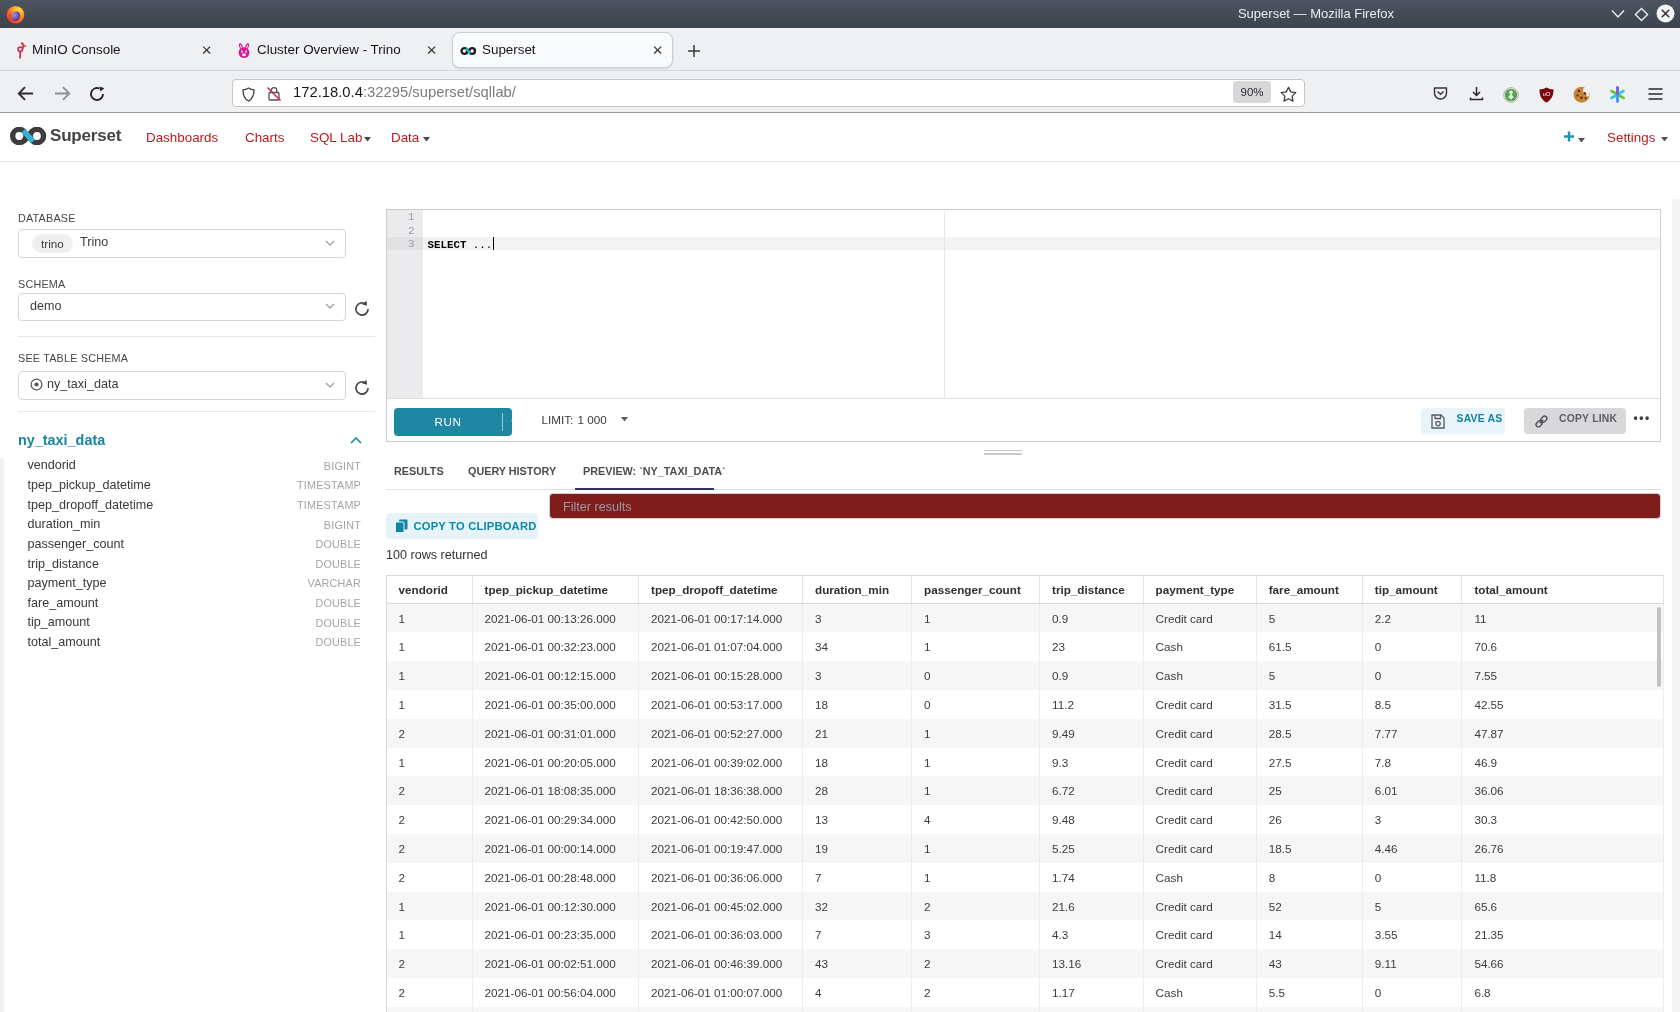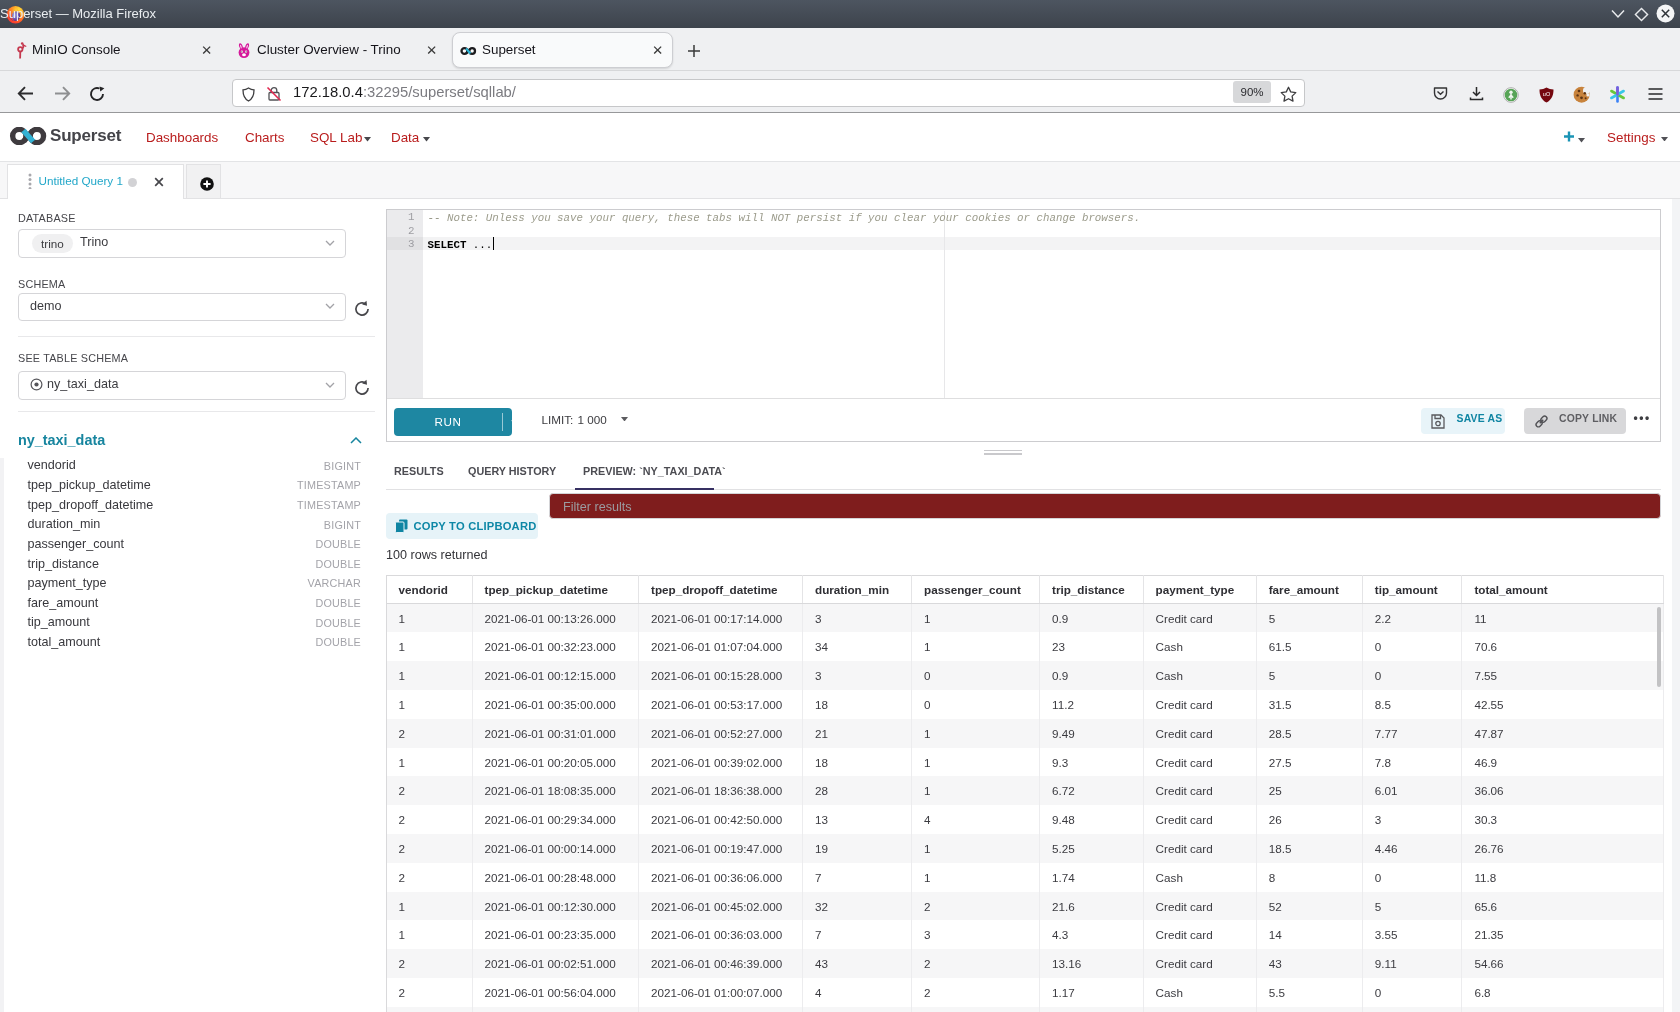--- a/index.html
+++ b/index.html
@@ -2,21 +2,21 @@
 <html><head>
 <meta charset="utf-8">
 <style>
 * { margin:0; padding:0; box-sizing:border-box; }
 html,body { width:1680px; height:1012px; overflow:hidden; font-family:"Liberation Sans",sans-serif; background:#fff; }
 .abs { position:absolute; }
 #stage { position:relative; width:1680px; height:1012px; }
 
 
 #titlebar { left:0; top:0; width:1680px; height:28px; background:linear-gradient(#4d5560,#3d434c); }
-#titletext { width:1394px; top:6px; text-align:left; font-size:13px; color:#e9edf0; }
+#titletext { width:1394px; top:6px; text-align:right; font-size:13px; color:#e9edf0; }
 #tabbar { left:0; top:28px; width:1680px; height:43px; background:#eff0f2; }
 #urlrow { left:0; top:71px; width:1680px; height:42px; background:#eff0f2; border-bottom:1px solid #97989a; }
 .tabtitle { font-size:13.4px; color:#15141a; top:14px; }
 #activetab { left:452px; top:3.5px; width:221px; height:36px; background:#f9fafb; border:1px solid #cdced2; border-radius:8px; box-shadow:0 1px 2px rgba(0,0,0,.12); }
 .closex { color:#3a3a3a; font-size:13.5px; }
 #urlbox { left:232px; top:7.5px; width:1073px; height:28px; background:#ffffff; border:1px solid #c6c7c9; border-radius:4px; }
 #urltext { left:293px; top:12.5px; font-size:14.8px; color:#19191b; }
 #urltext span { color:#7b7b80; }
 #zoompill { left:1233px; top:10px; width:38px; height:22px; background:#d7d8da; border-radius:3px; text-align:center; font-size:11.5px; color:#2a2a2e; line-height:22px; }
 
@@ -227,41 +227,20 @@
         <path d="M5 0.5 V10.5 M0 5.5 H10" stroke="#1b94b5" stroke-width="2.4"></path>
       </svg>
     <svg class="abs" style="left:1578px;top:25px" width="7" height="4.5" viewBox="0 0 7 4.5">
         <path d="M0 0 H7 L3.5 4.5 Z" fill="#515156"></path>
       </svg>
     <div class="abs navlink" style="left:1607px">Settings</div>
     <svg class="abs" style="left:1661px;top:23.5px" width="7" height="4.5" viewBox="0 0 7 4.5">
         <path d="M0 0 H7 L3.5 4.5 Z" fill="#515156"></path>
       </svg>
 
-    <div class="abs" id="tabstrip">
-      <div class="abs" id="qtab"></div>
-      <svg class="abs" style="left:27.5px;top:11px" width="4" height="16" viewBox="0 0 4 16">
-          <g fill="#a8a8ad">
-            <circle cx="2" cy="2" r="1.5"></circle>
-            <circle cx="2" cy="6.5" r="1.5"></circle>
-            <circle cx="2" cy="11" r="1.5"></circle>
-            <circle cx="2" cy="15.5" r="1.5"></circle>
-          </g>
-        </svg>
-      <div class="abs" id="qtabname">Untitled Query 1</div>
-      <div class="abs" style="left:127.5px;top:15.5px;width:9.5px;height:9.5px;border-radius:50%;background:#d2d2d5"></div>
-      <svg class="abs" style="left:153.5px;top:15px" width="10" height="10" viewBox="0 0 10 10">
-          <path d="M1.2 1.2 L8.8 8.8 M8.8 1.2 L1.2 8.8" stroke="#47474b" stroke-width="1.7"></path>
-        </svg>
-      <div class="abs" id="plustab"></div>
-      <svg class="abs" style="left:200px;top:14.5px" width="14" height="14" viewBox="0 0 14 14">
-          <circle cx="7" cy="7" r="6.8" fill="#111"></circle>
-          <path d="M7 3.4 V10.6 M3.4 7 H10.6" stroke="#fff" stroke-width="1.9"></path>
-        </svg>
-    </div>
 
     <div class="abs sideL" style="top:99px">DATABASE</div>
     <div class="abs selbox" style="top:115.8px"></div>
     <div class="abs" style="left:32px;top:120.5px;height:19.5px;padding:0 9px;background:#f0f0f1;border-radius:10px;font-size:11.7px;color:#3c3c40;line-height:19.5px">trino</div>
     <div class="abs" style="left:80px;top:122px;font-size:12.6px;color:#3c3c40">Trino</div>
     <svg class="abs caret" style="left:325px;top:126.5px" width="10" height="6" viewBox="0 0 10 6">
         <path d="M1 1 L5 5 L9 1" stroke="#a2a2a7" stroke-width="1.3" fill="none"></path>
       </svg>
     <div class="abs sideL" style="top:164.5px">SCHEMA</div>
     <div class="abs selbox" style="top:179.5px"></div>
@@ -315,21 +294,20 @@
 <div class="abs coltype" style="top:523.4px">DOUBLE</div>
 
     <div class="abs" id="editorbox">
       <div class="abs" id="gutter"></div>
       <div class="abs" style="left:0;top:27.3px;width:36.5px;height:13.4px;background:#e1e1e3"></div>
       <div class="abs lnum" style="top:1.8px">1</div>
       <div class="abs lnum" style="top:15.2px">2</div>
       <div class="abs lnum" style="top:28.6px">3</div>
       <div class="abs" style="left:36.5px;top:27.3px;width:1237px;height:13.4px;background:#f3f3f4"></div>
       <div class="abs" style="left:557.5px;top:1px;width:1px;height:187px;background:#e7e7e9"></div>
-      <div class="abs" style="left:41px;top:2.2px;font-family:'Liberation Mono',monospace;font-size:10.8px;font-style:italic;color:#9b9b8b;white-space:pre">-- Note: Unless you save your query, these tabs will NOT persist if you clear your cookies or change browsers.</div>
       <div class="abs" style="left:41px;top:29px;font-family:Liberation Mono, monospace;font-size:10.8px;color:#000;white-space:pre"><b>SELECT</b> ...</div>
       <div class="abs" style="left:106px;top:27.8px;width:1.5px;height:12.4px;background:#000"></div>
       <div class="abs" id="runbar">
         <div class="abs" id="runbtn">
           <div class="abs" style="left:0;top:0;width:108px;height:27.5px;text-align:center;line-height:27.5px;font-size:11.7px;color:#fff;letter-spacing:0.6px">RUN</div>
           <div class="abs" style="left:108px;top:5px;width:1px;height:17.5px;background:rgba(255,255,255,0.55)"></div>
           <svg class="abs" style="left:117px;top:11px" width="11" height="7" viewBox="0 0 11 7">
               <path d="M1 1 L5.5 5.5 L10 1" stroke="#fff" stroke-width="1.8" fill="none"></path>
             </svg>
         </div>

